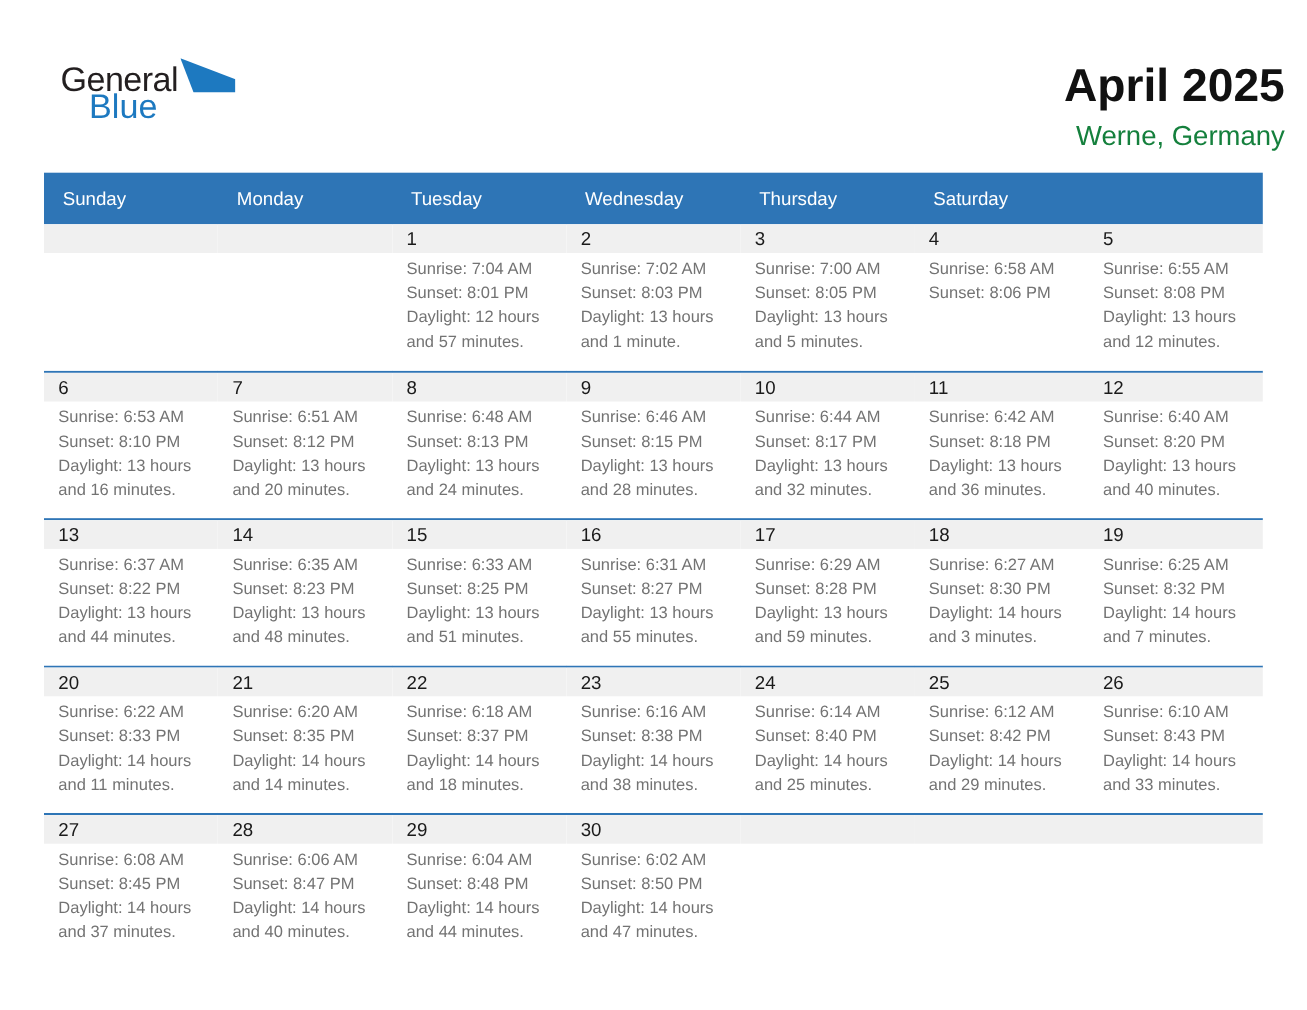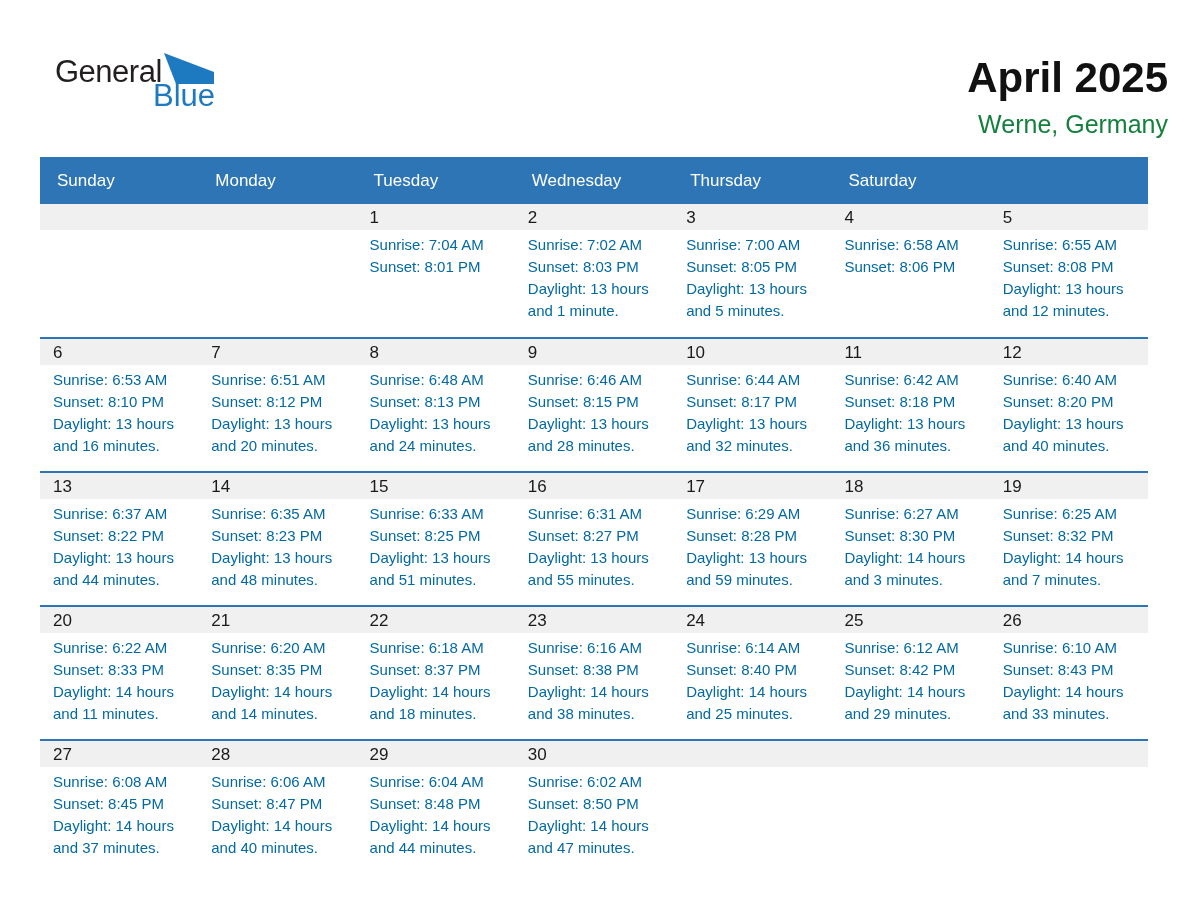--- a/index.html
+++ b/index.html
@@ -21,21 +21,21 @@
     height: 157px;
   }
   .logo { line-height: 1; }
   .logo-top { display: flex; align-items: flex-end; }
   .logo-general {
     font-size: 31px; color: #231f20; letter-spacing: -0.5px; font-weight: 400;
   }
   .logo-triangle { margin-left: 2px; display: inline-block; }
   .logo-blue {
     font-size: 31px; color: #1d79c0; font-weight: 400;
-    margin-left: 98px; margin-top: -7px;
+    margin-left: 26px; margin-top: -7px;
   }
   .title-block { text-align: right; padding-top: 5px; }
   .month-title { font-size: 42px; font-weight: 700; color: #111; line-height: 1.1; }
   .location { font-size: 25px; font-weight: 400; color: #15803d; margin-top: 9px; }
 
   
   .calendar { margin: 0 40px; width: 1108px; }
   .cal-head {
     display: grid; grid-template-columns: repeat(7, 1fr);
     background: #2e75b6; height: 47px;
@@ -49,21 +49,21 @@
     min-height: 133px;
   }
   .week-row:not(:first-child) { border-top: 2px solid #2e75b6; }
   .day-cell { background: #ffffff; }
   .day-num {
     background: #f0f0f0; height: 26px; line-height: 27px;
     font-size: 17px; color: #1a1a1a; padding-left: 13px;
   }
   .day-info {
     padding: 4px 8px 14px 13px;
-    font-size: 15px; line-height: 22px; color: #0369a1;
+    font-size: 15px; line-height: 22px; color: #737373;
   }
 </style>
 </head>
 <body>
 
 <div class="page">
 
   <div class="top-header">
     <div class="logo">
       <div class="logo-top">
@@ -99,20 +99,21 @@
           </div>
           <div class="day-cell">
             <div class="day-num"></div>
             <div class="day-info"></div>
           </div>
           <div class="day-cell">
             <div class="day-num">1</div>
             <div class="day-info">
               <div class="line">Sunrise: 7:04 AM</div>
               <div class="line">Sunset: 8:01 PM</div>
+              <div class="line">Daylight: 12 hours and 57 minutes.</div>
             </div>
           </div>
           <div class="day-cell">
             <div class="day-num">2</div>
             <div class="day-info">
               <div class="line">Sunrise: 7:02 AM</div>
               <div class="line">Sunset: 8:03 PM</div>
               <div class="line">Daylight: 13 hours and 1 minute.</div>
             </div>
           </div>

